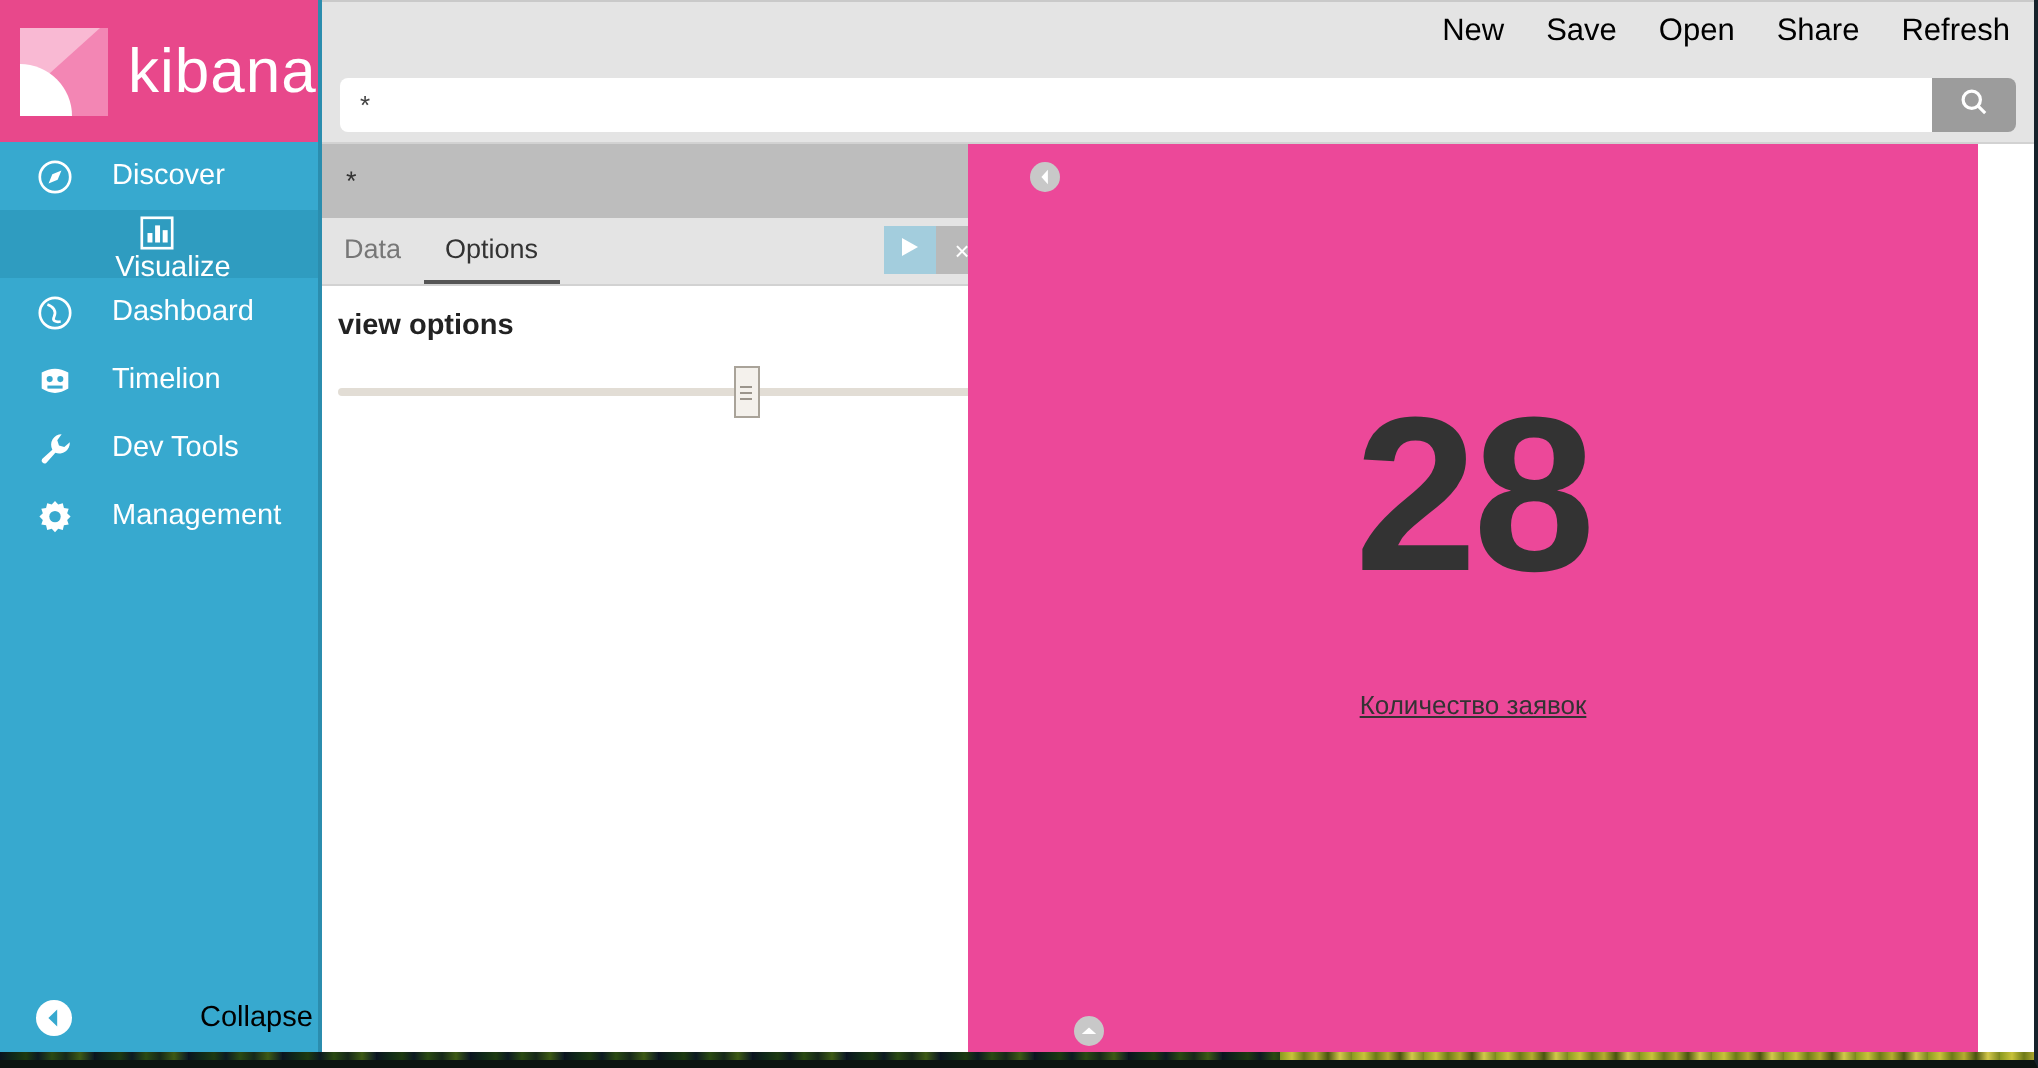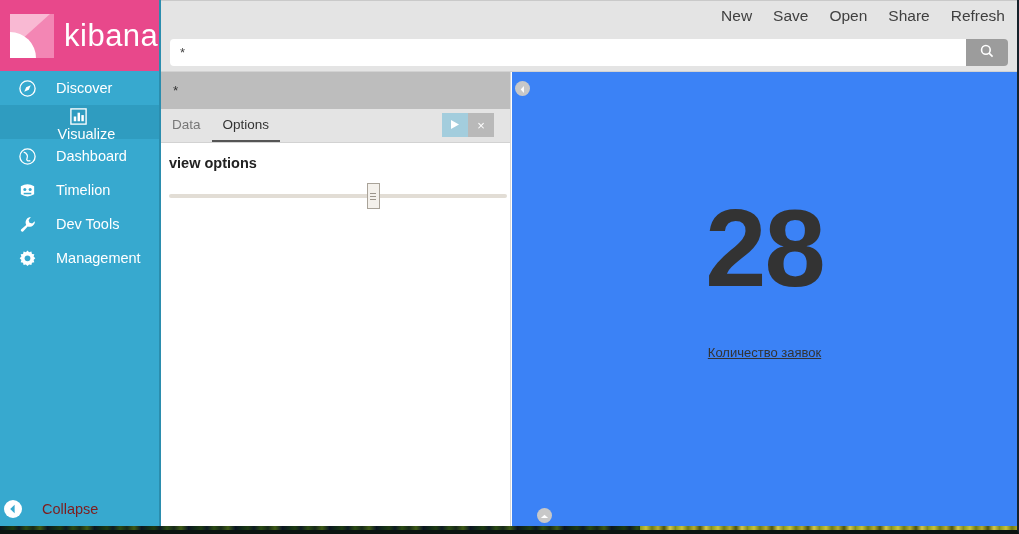--- a/index.html
+++ b/index.html
@@ -59,36 +59,37 @@
     display: flex; align-items: center; justify-content: center;
     margin-right: 16px;
     flex: 0 0 auto;
   }
   .nav-ico svg { display: block; }
   .nav-label { line-height: 1; }
   .collapse-item {
     position: absolute; left: 0; bottom: 0;
     width: 100%; height: 42px;
     display: flex; align-items: center;
-    color: #7f1d1d; font-size: 14.5px;
-    cursor: pointer; user-select: none;
+    padding-left: 14px;
+    color: #000000; font-size: 14.5px;
+    cursor: pointer; user-select: none; gap: 44px;
   }
 
   
   #topbar {
     position: absolute; left: 161px; top: 0;
     width: 856px; height: 72px;
     background: #e4e4e4;
     border-bottom: 1px solid #d2d2d2;
   }
   #topbar-line { position:absolute; left:0; top:0; width:100%; height:1px; background:#c9c9c9; }
   .nav-links {
     position: absolute; right: 12px; top: 7px;
     display: flex; gap: 21px;
-    font-size: 15.5px; color: #404040;
+    font-size: 15.5px; color: #000000;
   }
   .nav-links span { cursor: pointer; }
   .query-row {
     position: absolute; left: 9px; top: 39px;
     width: 838px; height: 27px;
     display: flex;
   }
   .query-input {
     flex: 1 1 auto;
     background: #ffffff;
@@ -189,23 +190,23 @@
     width: 15px; height: 15px;
     border-radius: 50%;
     background: #c8c8c8;
     display: flex; align-items: center; justify-content: center;
     cursor: pointer;
     z-index: 5;
   }
 
   
   #vis {
-    position: absolute; left: 512px; top: 72px;
+    position: absolute; left: 484px; top: 72px;
     width: 505px; height: 458px;
-    background: #3b82f6;
+    background: #ec4899;
   }
   .metric-wrap {
     position: absolute; left: 0; top: 0;
     width: 100%; height: 100%;
     display: flex; flex-direction: column;
     align-items: center; justify-content: center;
     padding-bottom: 50px;
   }
   .metric-value {
     font-size: 110px;

